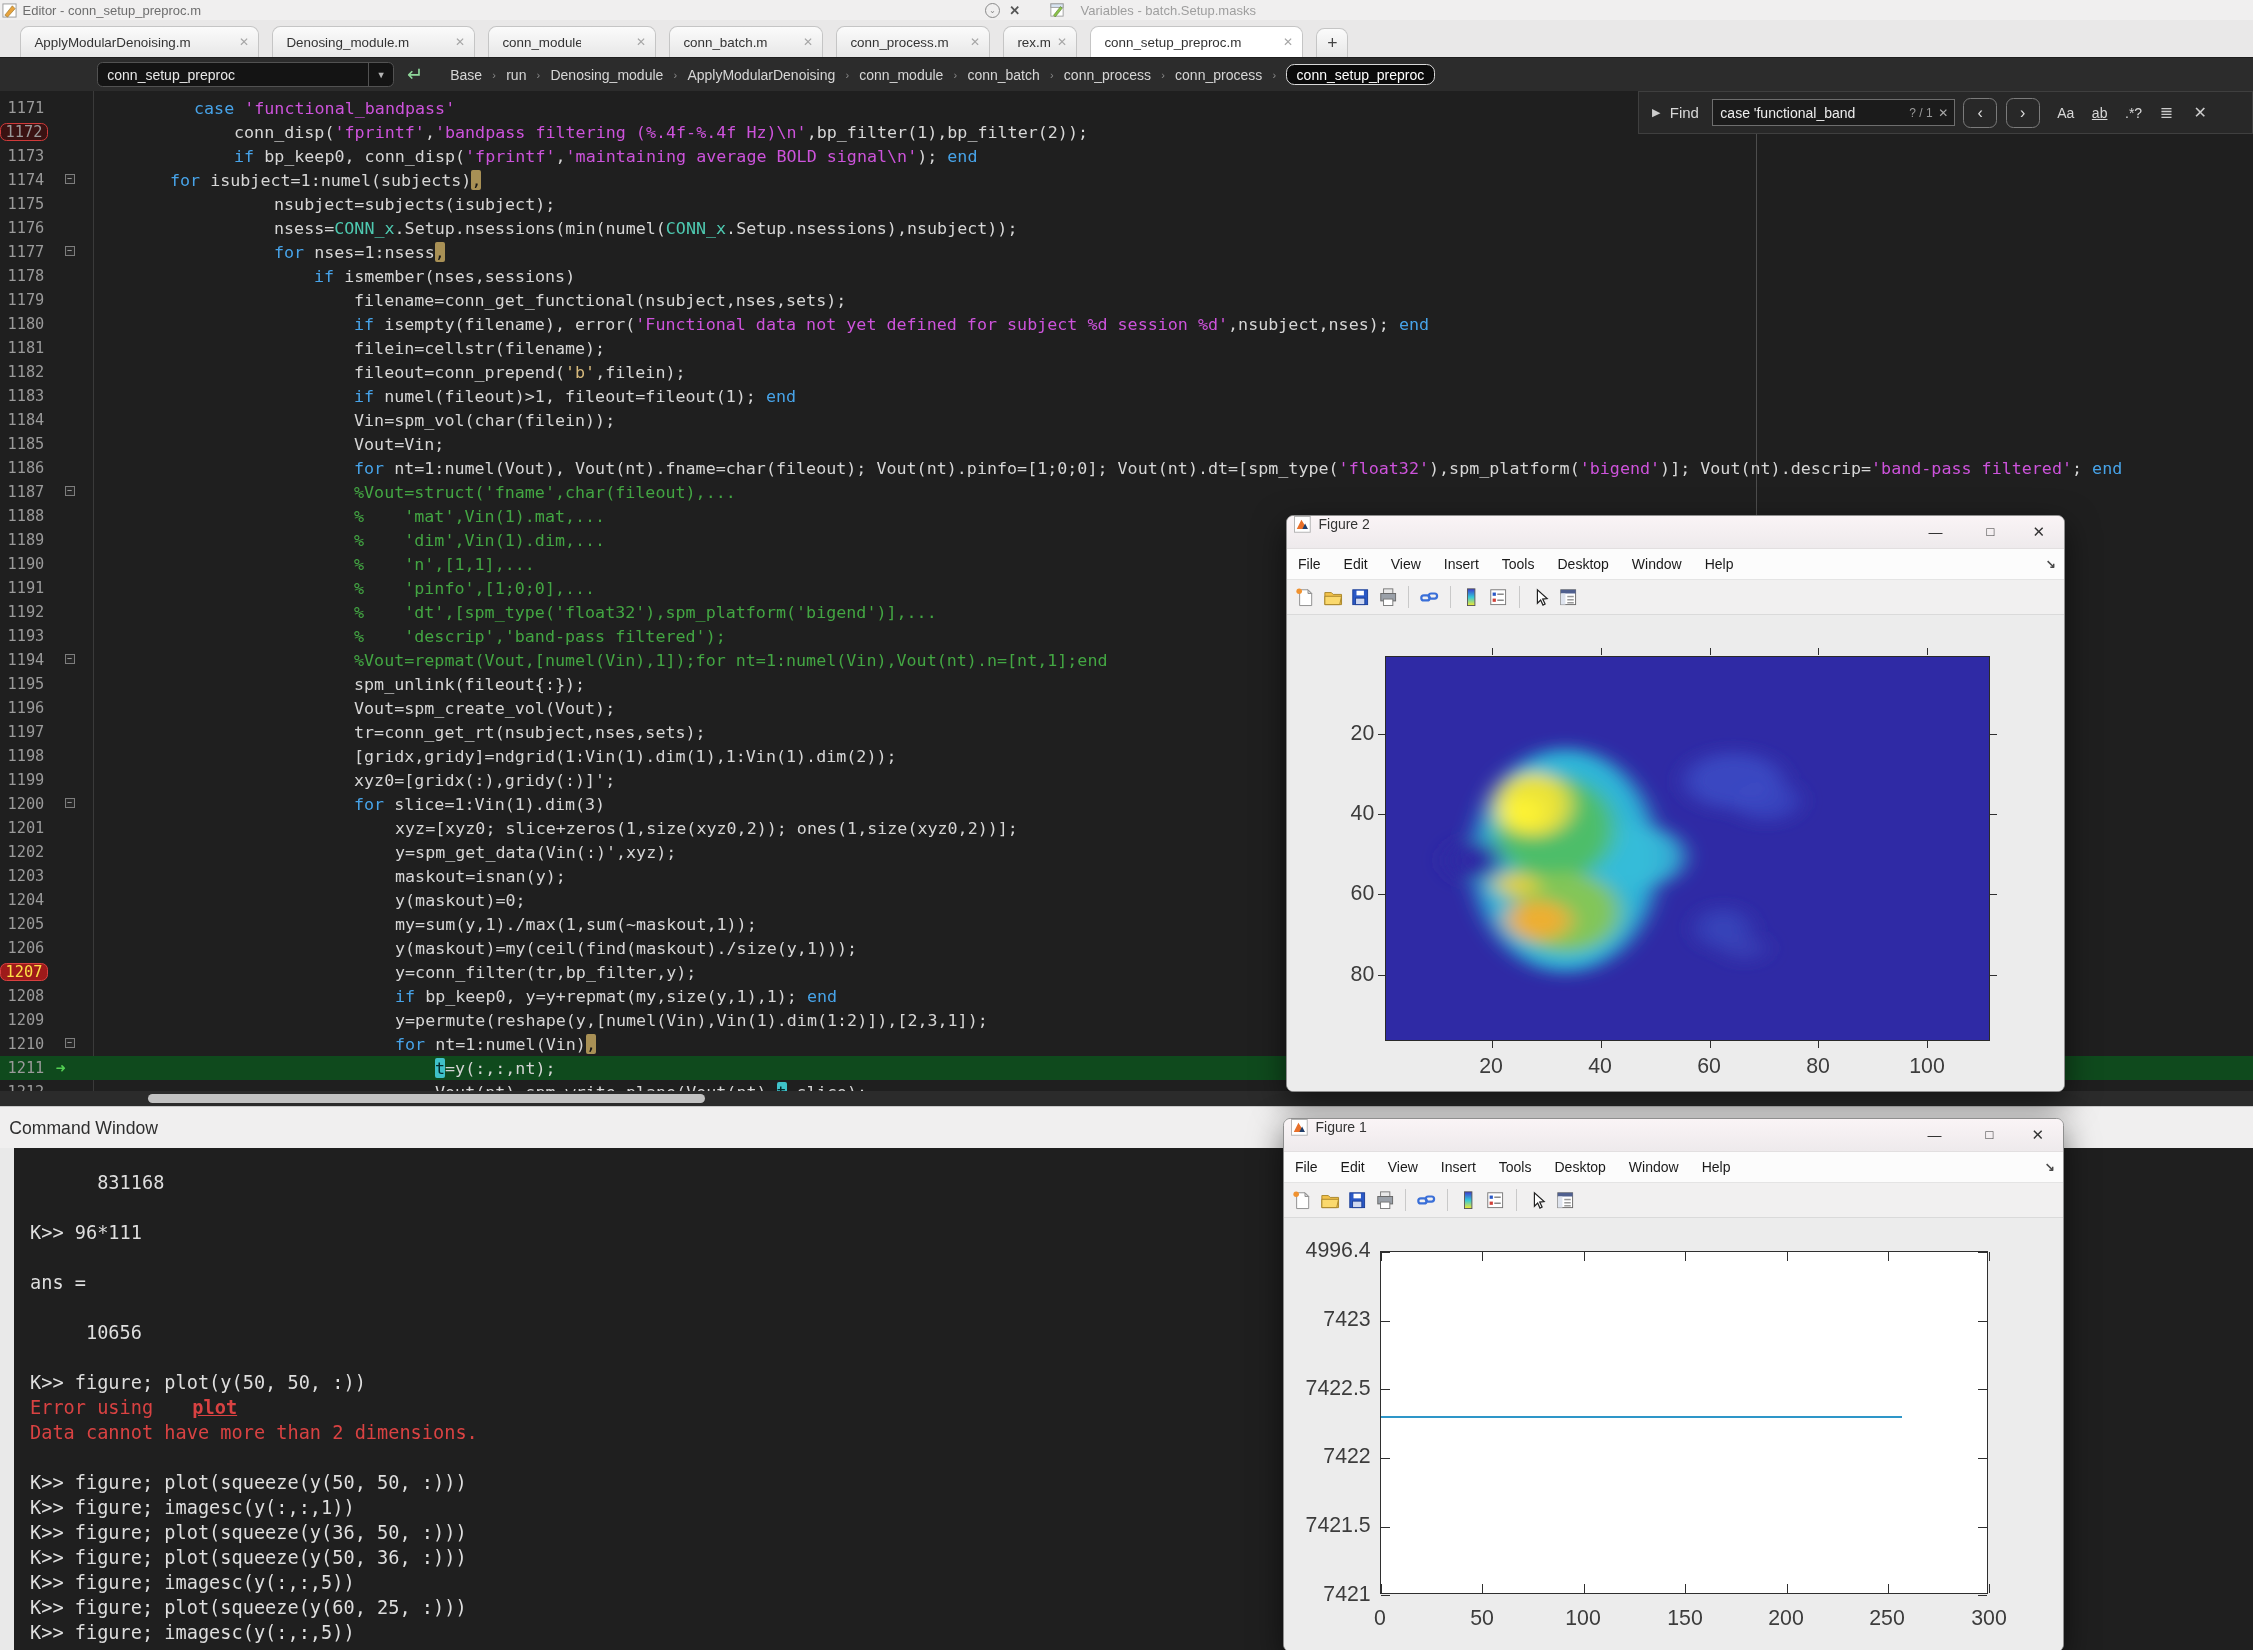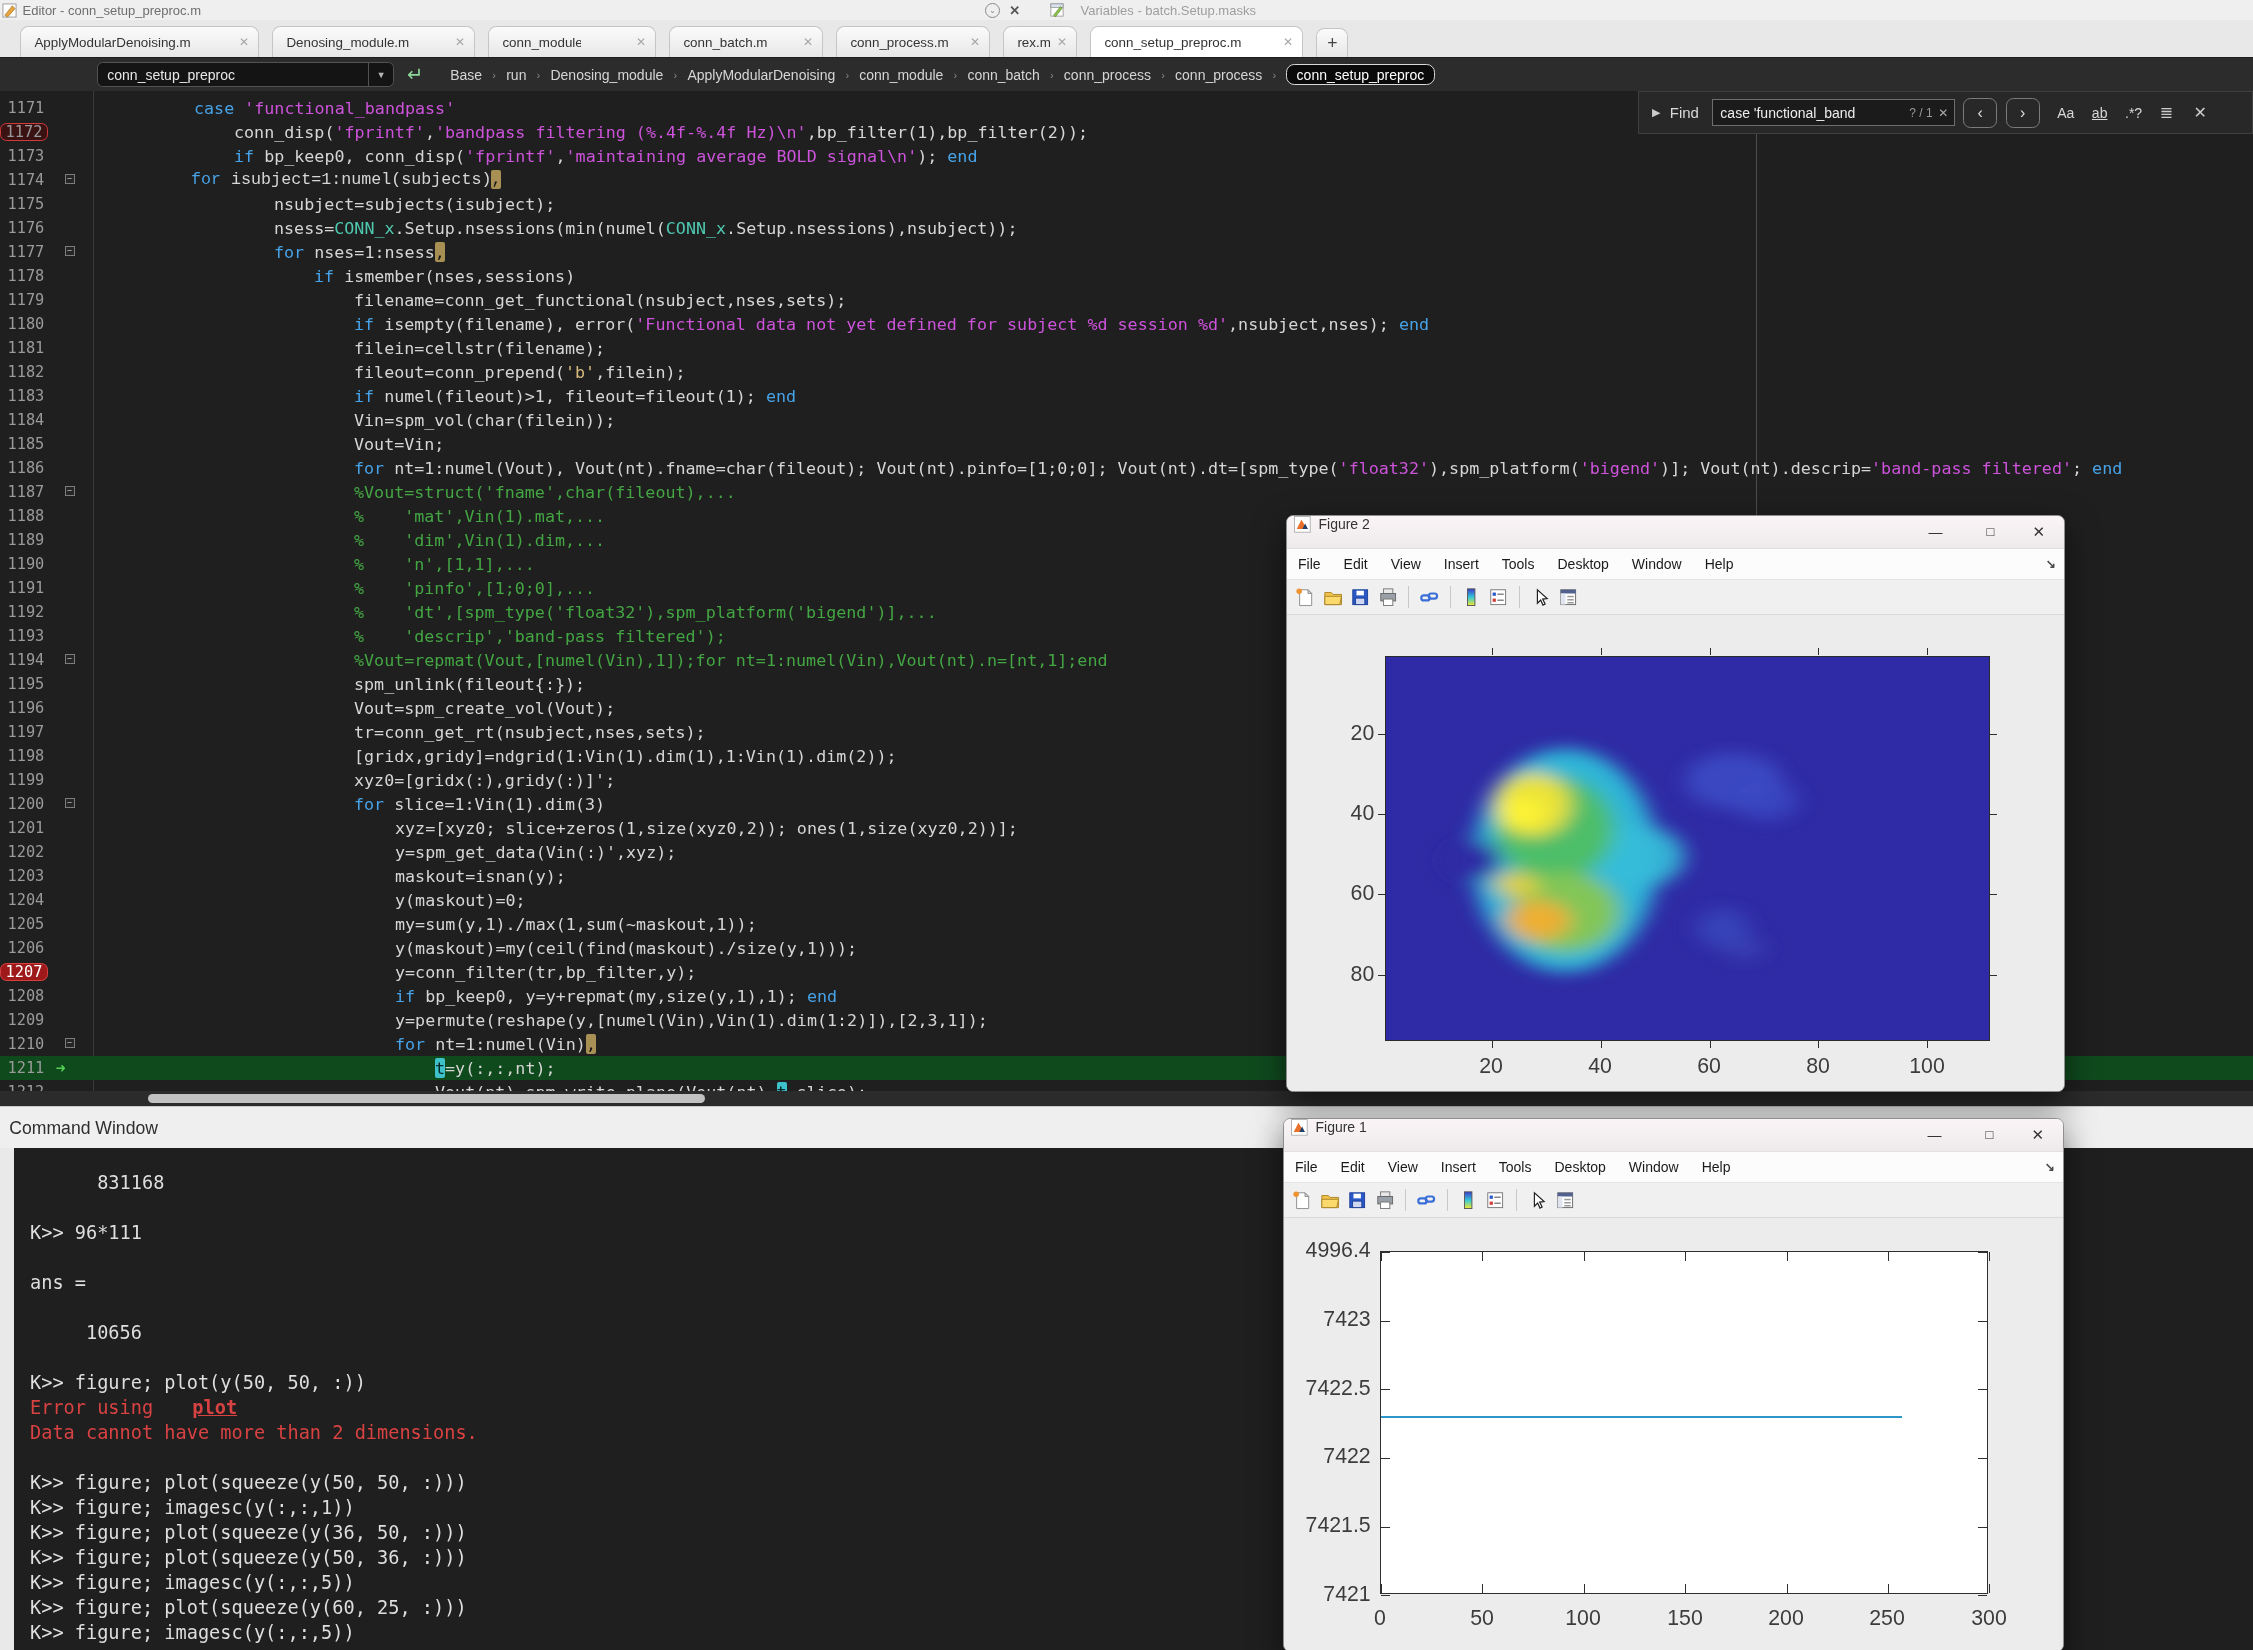--- a/index.html
+++ b/index.html
@@ -47,21 +47,21 @@
   .editor{position:absolute;left:0;top:91px;width:100%;height:1000px;background:#1f1f1f;
           font-family:"DejaVu Sans Mono",monospace;font-size:16.7px;}
   .gutterline{position:absolute;left:93px;top:0;bottom:0;width:0.9px;background:#3a3a3a;}
   .ruler{position:absolute;left:1756px;top:0;bottom:0;width:0.9px;background:#4d4d4d;}
   .code-rows{position:absolute;left:0;top:4.6px;right:0;}
   .crow{display:flex;height:24px;line-height:24px;white-space:pre;}
   .crow.exec{background:#0f4a1d;}
   .cnum{width:48px;flex:0 0 auto;text-align:right;color:#9a9a9a;font-size:15.3px;padding-right:3.7px;box-sizing:border-box;}
   .nbox{display:inline-block;padding:0 4.6px;border-radius:6.5px;}
   .nbox.err-o{border:1.9px solid #cf3a3a;background:#3a1212;line-height:16.7px;}
-  .nbox.err-f{border:1.9px solid #d84040;background:#9e1a1a;color:#ffffff;line-height:16.7px;}
+  .nbox.err-f{border:1.9px solid #d84040;background:#9e1a1a;color:#fde047;line-height:16.7px;}
   .cfold{width:45px;flex:0 0 auto;position:relative;}
   .fold-box{position:absolute;left:16.7px;top:6.5px;width:10.2px;height:10.2px;box-sizing:border-box;
             border:0.9px solid #7d7d7d;background:#262626;color:#c0c0c0;font-size:8.3px;line-height:7.4px;text-align:center;}
   .exec-arrow{position:absolute;left:7.4px;top:0;color:#53d053;font-size:16.7px;font-weight:bold;}
   .ctext{flex:1;}
   .c-t{color:#d6d6d6;} .c-k{color:#47a3e8;} .c-s{color:#cd53db;} .c-c{color:#43a643;}
   .c-v{color:#4ec9b0;} .c-g{color:#d7ba7d;}
   .c-hc{background:#a89055;color:#161616;border-radius:1.9px;}
   .c-hv{background:#3fc1c9;color:#03292b;border-radius:1.9px;}
 
@@ -214,21 +214,21 @@
       </div>
   </div>
 
   <div class="editor">
     <div class="gutterline"></div>
     <div class="ruler"></div>
     <div class="code-rows">
         <div class="crow"><div class="cnum">1171</div><div class="cfold"></div><div class="ctext" style="padding-left: 101px;"><span class="c-k">case </span><span class="c-s">'functional_bandpass'</span></div></div>
         <div class="crow"><div class="cnum"><span class="nbox err-o">1172</span></div><div class="cfold"></div><div class="ctext" style="padding-left: 141px;"><span class="c-t">conn_disp(</span><span class="c-s">'fprintf'</span><span class="c-t">,</span><span class="c-s">'bandpass filtering (%.4f-%.4f Hz)\n'</span><span class="c-t">,bp_filter(1),bp_filter(2));</span></div></div>
         <div class="crow"><div class="cnum">1173</div><div class="cfold"></div><div class="ctext" style="padding-left: 141px;"><span class="c-k">if</span><span class="c-t"> bp_keep0, conn_disp(</span><span class="c-s">'fprintf'</span><span class="c-t">,</span><span class="c-s">'maintaining average BOLD signal\n'</span><span class="c-t">); </span><span class="c-k">end</span></div></div>
-        <div class="crow"><div class="cnum">1174</div><div class="cfold"><span class="fold-box">−</span></div><div class="ctext" style="padding-left: 98px; font-family: Liberation Mono, monospace;"><span class="c-k">for</span><span class="c-t"> isubject=1:numel(subjects)</span><span class="c-hc">,</span></div></div>
+        <div class="crow"><div class="cnum">1174</div><div class="cfold"><span class="fold-box">−</span></div><div class="ctext" style="padding-left: 77px;"><span class="c-k">for</span><span class="c-t"> isubject=1:numel(subjects)</span><span class="c-hc">,</span></div></div>
         <div class="crow"><div class="cnum">1175</div><div class="cfold"></div><div class="ctext" style="padding-left: 181px;"><span class="c-t">nsubject=subjects(isubject);</span></div></div>
         <div class="crow"><div class="cnum">1176</div><div class="cfold"></div><div class="ctext" style="padding-left: 181px;"><span class="c-t">nsess=</span><span class="c-v">CONN_x</span><span class="c-t">.Setup.nsessions(min(numel(</span><span class="c-v">CONN_x</span><span class="c-t">.Setup.nsessions),nsubject));</span></div></div>
         <div class="crow"><div class="cnum">1177</div><div class="cfold"><span class="fold-box">−</span></div><div class="ctext" style="padding-left: 181px;"><span class="c-k">for</span><span class="c-t"> nses=1:nsess</span><span class="c-hc">,</span></div></div>
         <div class="crow"><div class="cnum">1178</div><div class="cfold"></div><div class="ctext" style="padding-left: 221px;"><span class="c-k">if</span><span class="c-t"> ismember(nses,sessions)</span></div></div>
         <div class="crow"><div class="cnum">1179</div><div class="cfold"></div><div class="ctext" style="padding-left: 261px;"><span class="c-t">filename=conn_get_functional(nsubject,nses,sets);</span></div></div>
         <div class="crow"><div class="cnum">1180</div><div class="cfold"></div><div class="ctext" style="padding-left: 261px;"><span class="c-k">if</span><span class="c-t"> isempty(filename), error(</span><span class="c-s">'Functional data not yet defined for subject %d session %d'</span><span class="c-t">,nsubject,nses); </span><span class="c-k">end</span></div></div>
         <div class="crow"><div class="cnum">1181</div><div class="cfold"></div><div class="ctext" style="padding-left: 261px;"><span class="c-t">filein=cellstr(filename);</span></div></div>
         <div class="crow"><div class="cnum">1182</div><div class="cfold"></div><div class="ctext" style="padding-left: 261px;"><span class="c-t">fileout=conn_prepend(</span><span class="c-g">'b'</span><span class="c-t">,filein);</span></div></div>
         <div class="crow"><div class="cnum">1183</div><div class="cfold"></div><div class="ctext" style="padding-left: 261px;"><span class="c-k">if</span><span class="c-t"> numel(fileout)&gt;1, fileout=fileout(1); </span><span class="c-k">end</span></div></div>
         <div class="crow"><div class="cnum">1184</div><div class="cfold"></div><div class="ctext" style="padding-left: 261px;"><span class="c-t">Vin=spm_vol(char(filein));</span></div></div>

